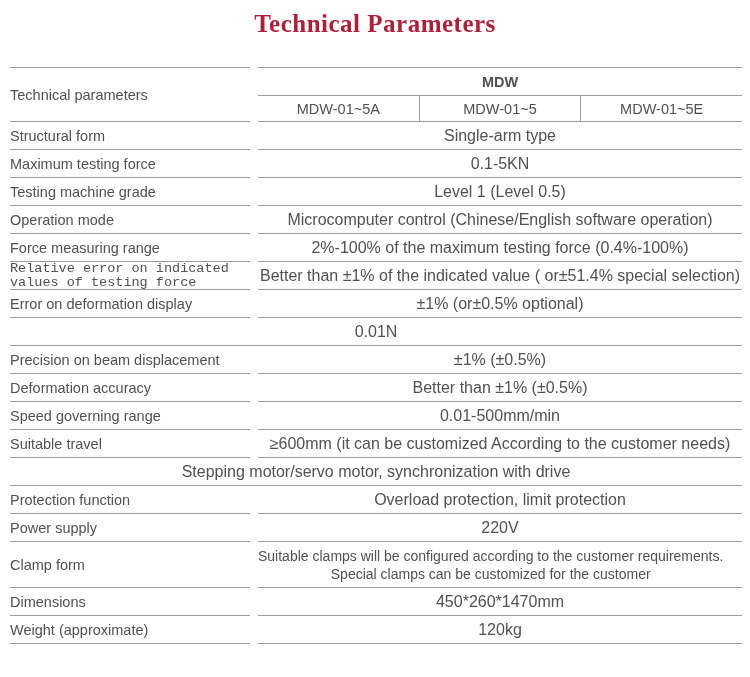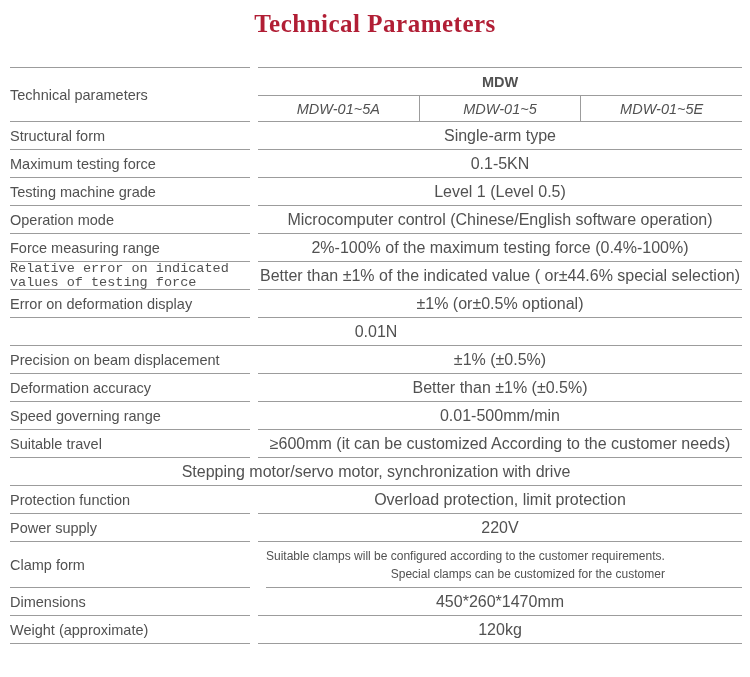--- a/index.html
+++ b/index.html
@@ -57,34 +57,32 @@
   .mdw{
     height:28px;border-bottom:1px solid var(--line);
     display:flex;align-items:center;justify-content:center;
     font-size:14.5px;
     font-weight:bold;
   }
   .models{flex:1;display:flex;}
   .model{
     flex:1;display:flex;align-items:center;justify-content:center;
     font-size:14.5px;
-    font-style:italic;
   }
   .model.mid{border-left:1px solid var(--line);border-right:1px solid var(--line);}
   
   .lbl.two{white-space:pre-line;line-height:13.5px;font-size:13.5px;font-family:Liberation Mono, monospace;}
   .lbl.squeeze{font-size:13px;letter-spacing:-0.2px;}
   .row.tall{height:46px;}
   .row.tall .val{
     justify-content:flex-start;
-    text-align:right;
+    text-align:center;
     white-space:pre-line;
     line-height:18px;
-    font-size:12px;
-    margin-left:8px;
+    font-size:14px;
   }
 </style>
 </head>
 <body>
 
 <div class="title">Technical Parameters</div>
 
 <div class="tbl">
 
   <div class="row header-row">
@@ -120,21 +118,21 @@
   </div>
 
   <div class="row">
     <div class="lbl">Force measuring range</div>
     <div class="val">2%-100% of the maximum testing force (0.4%-100%)</div>
   </div>
 
   <div class="row">
     <div class="lbl two">Relative error on indicated
 values of testing force</div>
-    <div class="val">Better than ±1% of the indicated value ( or±44.6% special selection)</div>
+    <div class="val">Better than ±1% of the indicated value ( or±51.4% special selection)</div>
   </div>
 
   <div class="row">
     <div class="lbl">Error on deformation display</div>
     <div class="val">±1% (or±0.5% optional)</div>
   </div>
 
   <div class="row">
     <div class="val">0.01N</div>
   </div>

